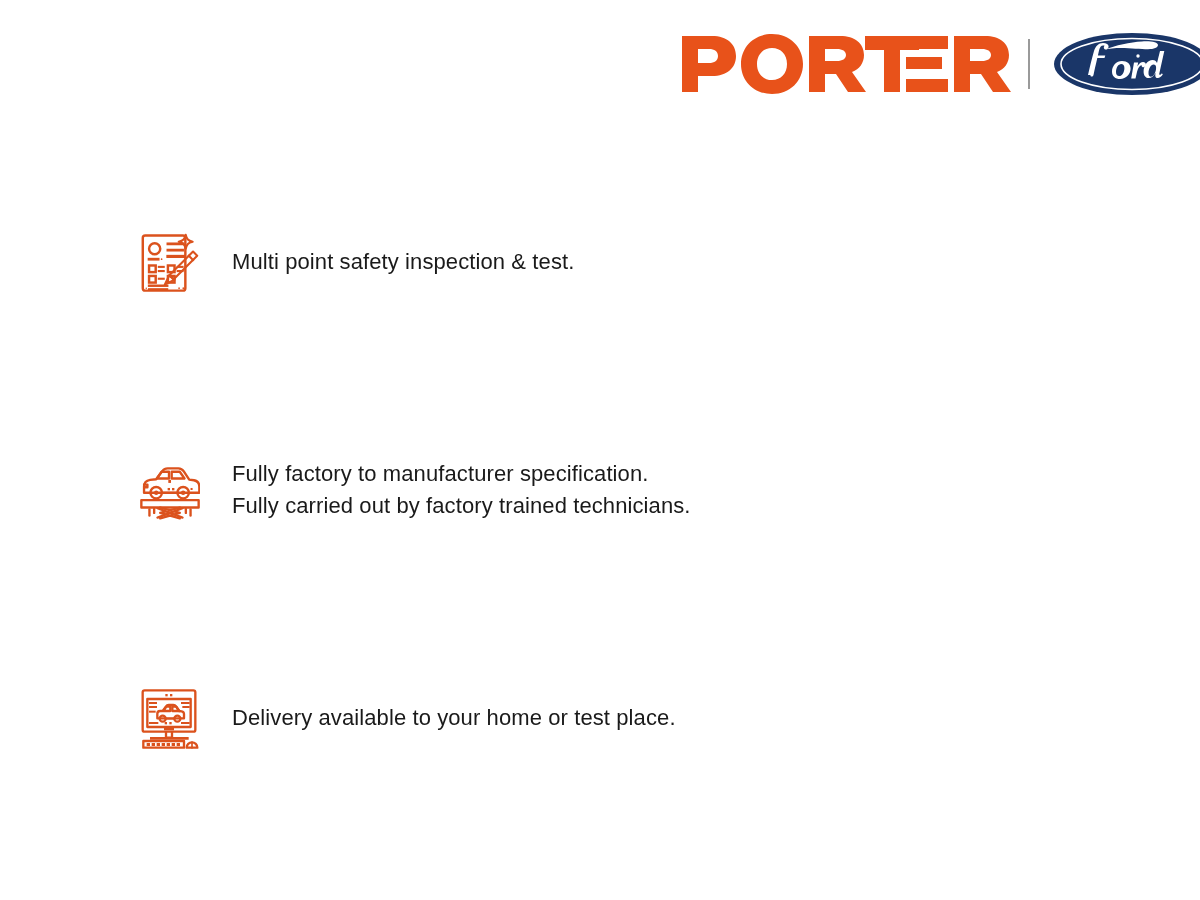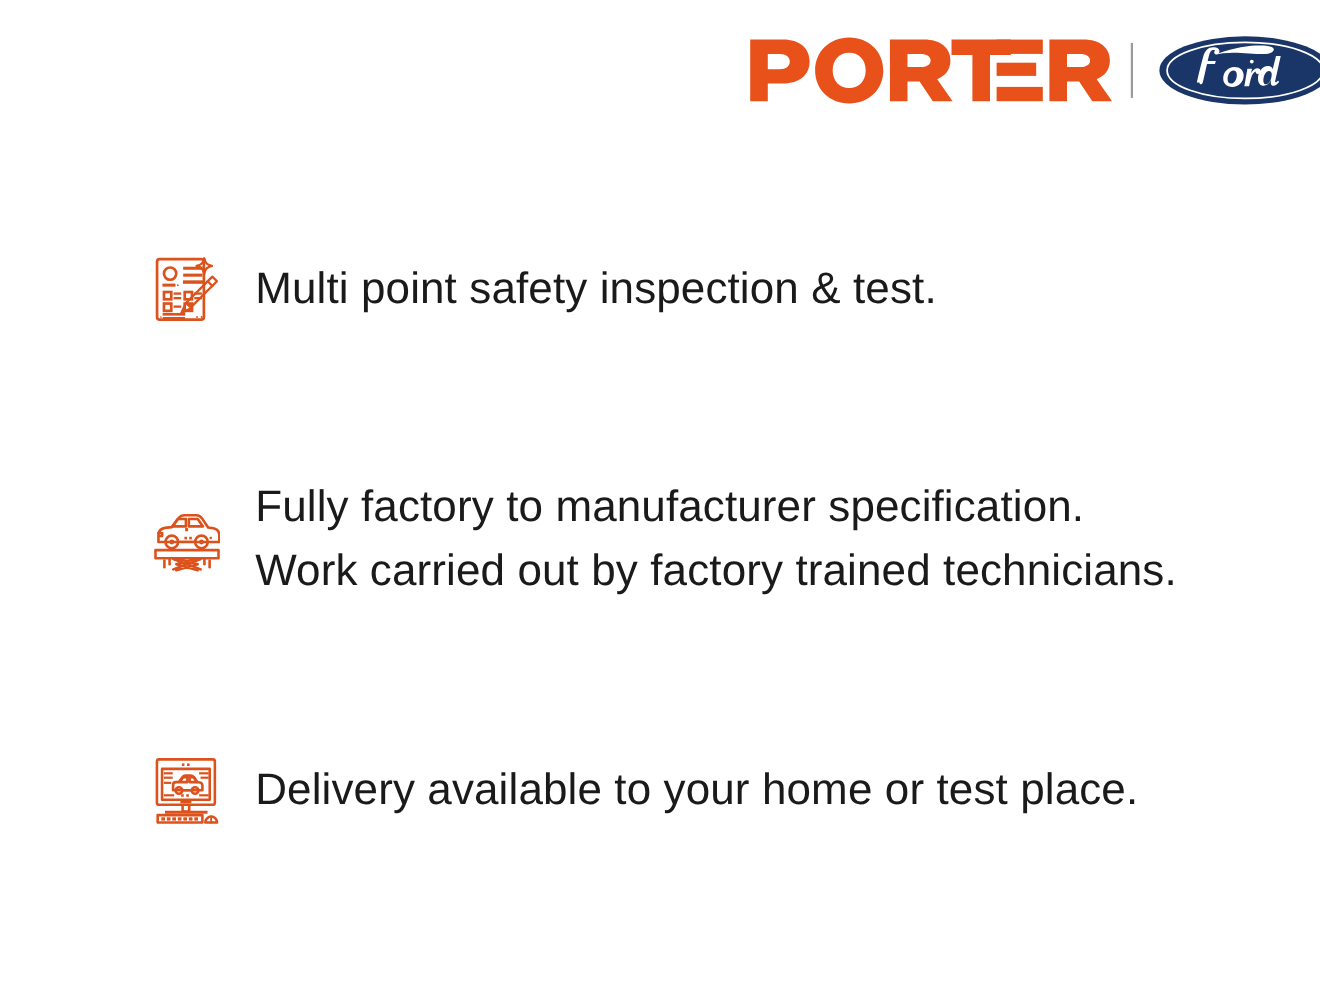--- a/index.html
+++ b/index.html
@@ -64,21 +64,21 @@
     min-width: 200px;
     padding-left: 140px;
     display: flex;
     align-items: center;
     justify-content: flex-start;
   }
   .feature-icon svg { display: block; }
   .feature-text {
     padding-left: 32px;
     color: #1a1a1a;
-    font-size: 40px;
+    font-size: 22px;
     font-weight: 300;
     line-height: 1.45;
     letter-spacing: 0.1px;
     white-space: nowrap;
   }
   .feature-text .line { display: block; }
 </style>
 </head>
 <body>
 
@@ -250,21 +250,21 @@
 
           <g fill="none" stroke="#DB521D" stroke-width="7">
             <rect x="4" y="170" width="170" height="2" opacity="0"></rect>
           </g>
         </svg>
 
         <svg width="0" height="0"></svg>
       </div>
       <div class="feature-text">
         <span class="line">Fully factory to manufacturer specification.</span>
-        <span class="line">Work carried out by factory trained technicians.</span>
+        <span class="line">Fully carried out by factory trained technicians.</span>
       </div>
     </div>
 
     <div class="feature-row">
       <div class="feature-icon">
         <svg width="180" height="182" viewBox="0 0 180 182">
           <g fill="none" stroke="#DB521D" stroke-width="7" stroke-linecap="square" stroke-linejoin="round">
 
             <rect x="8" y="8" width="158" height="124" rx="6"></rect>
 

